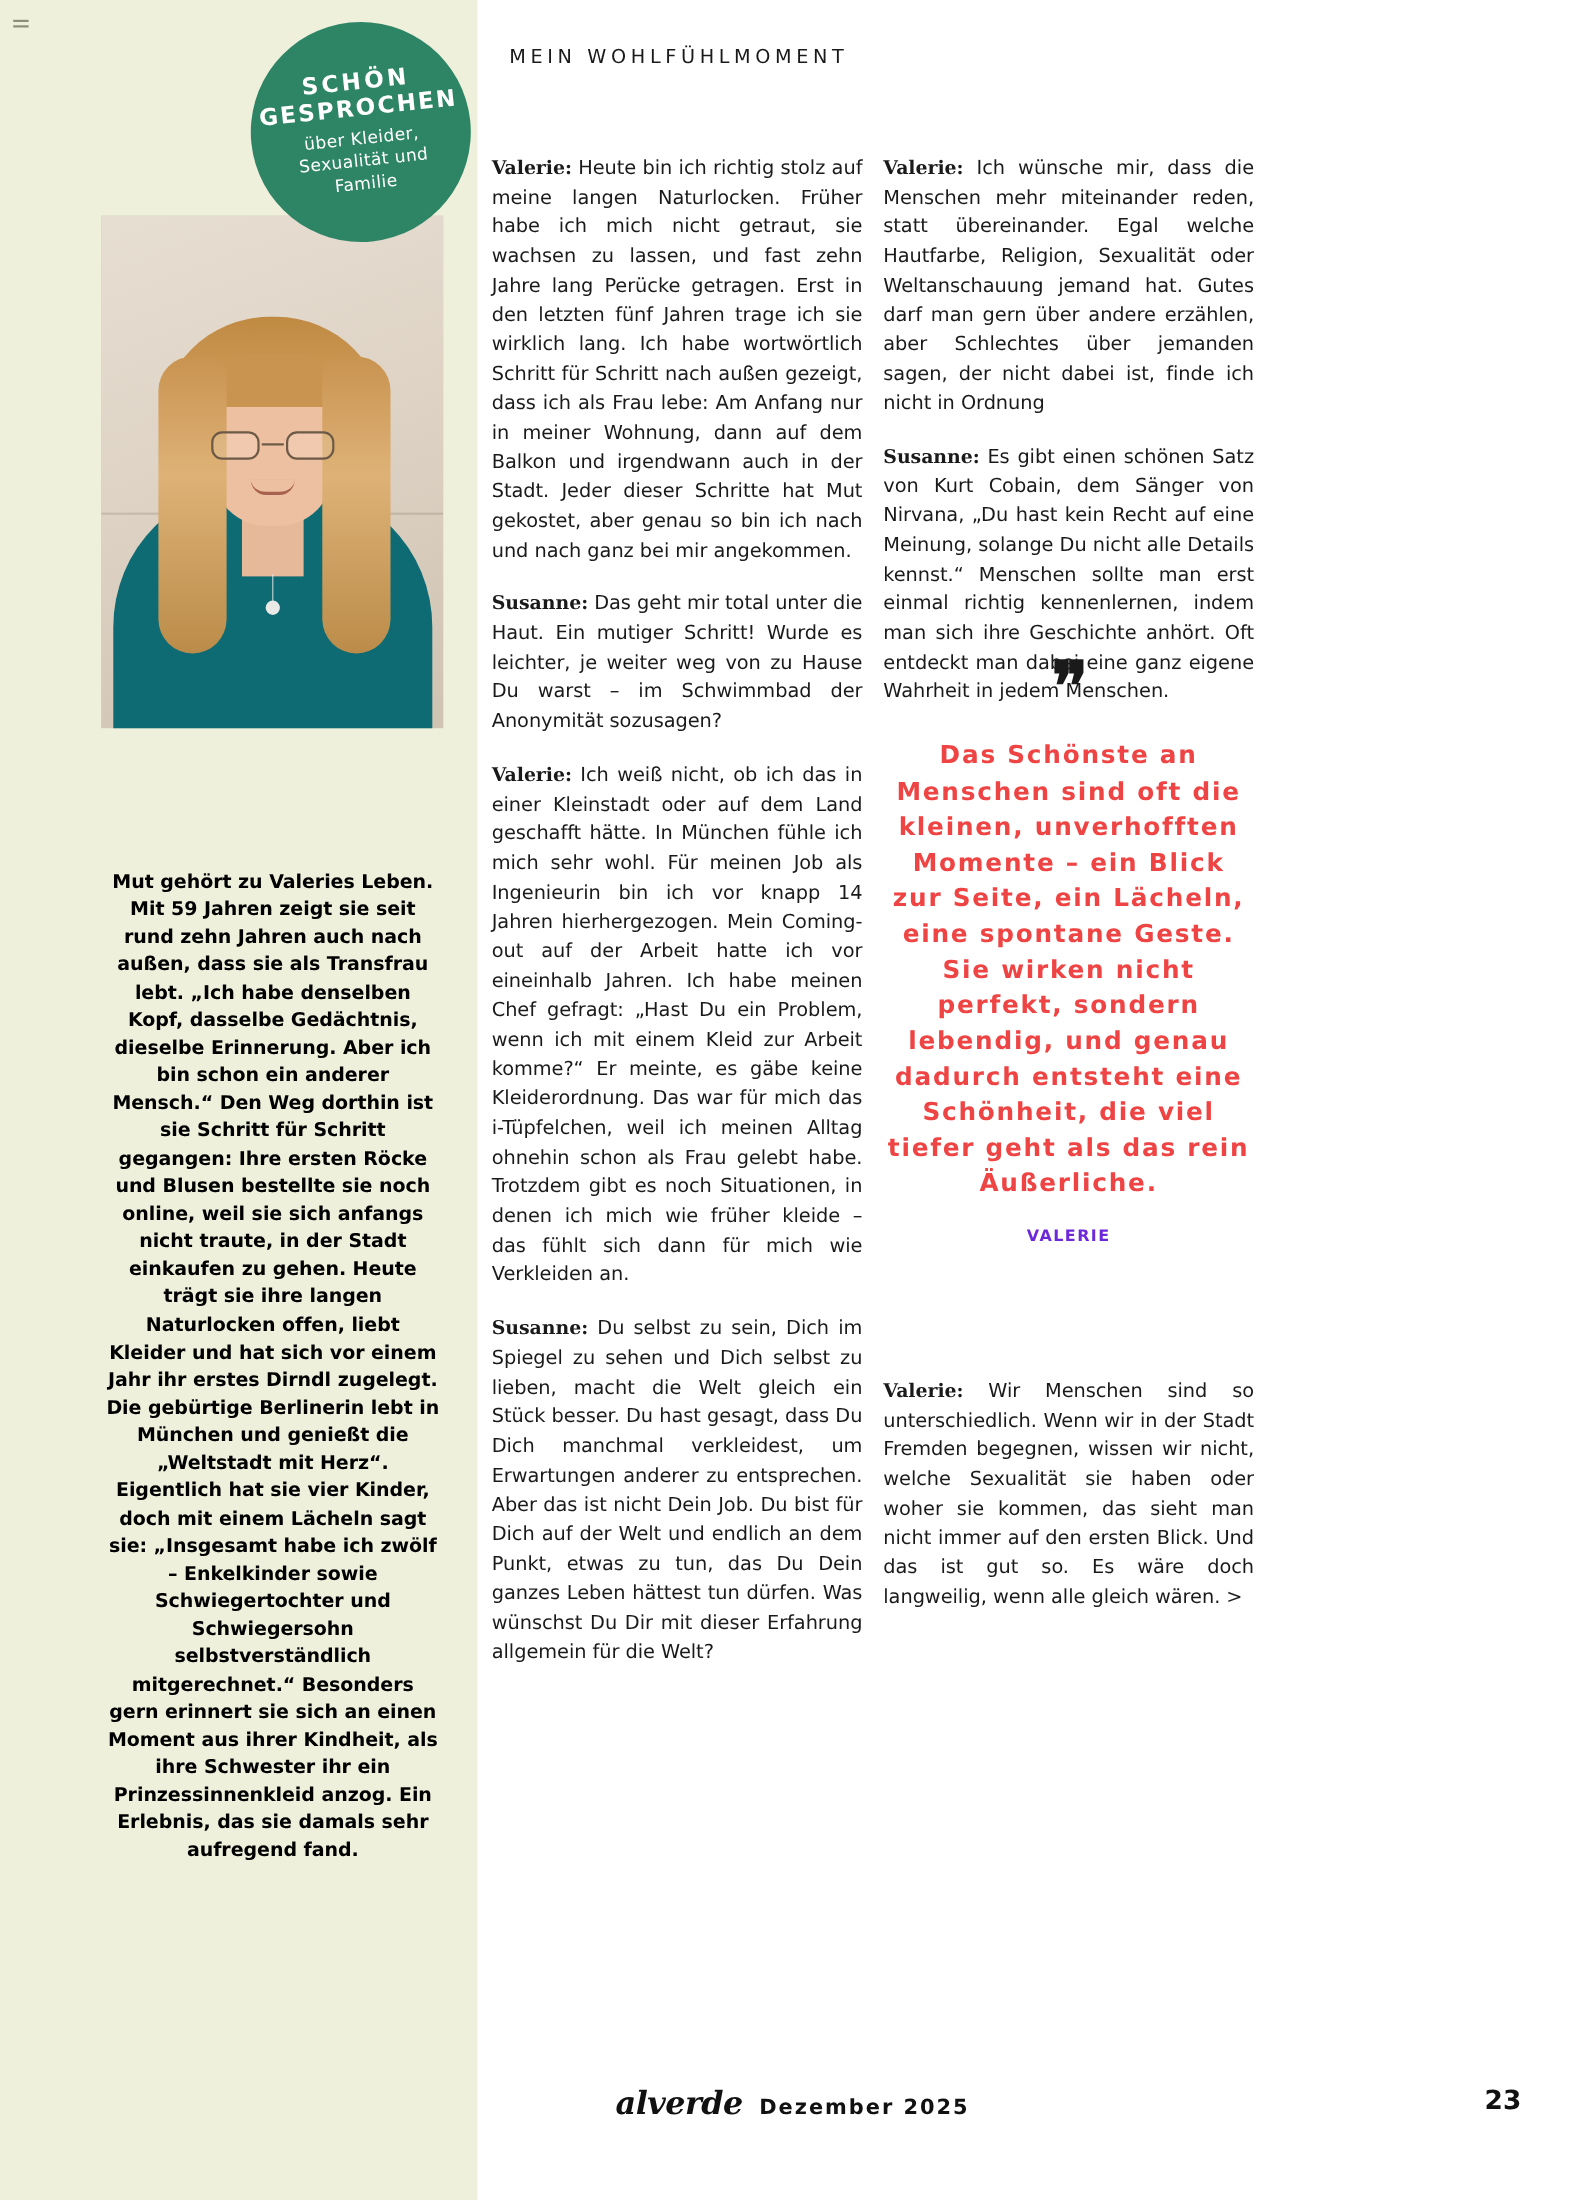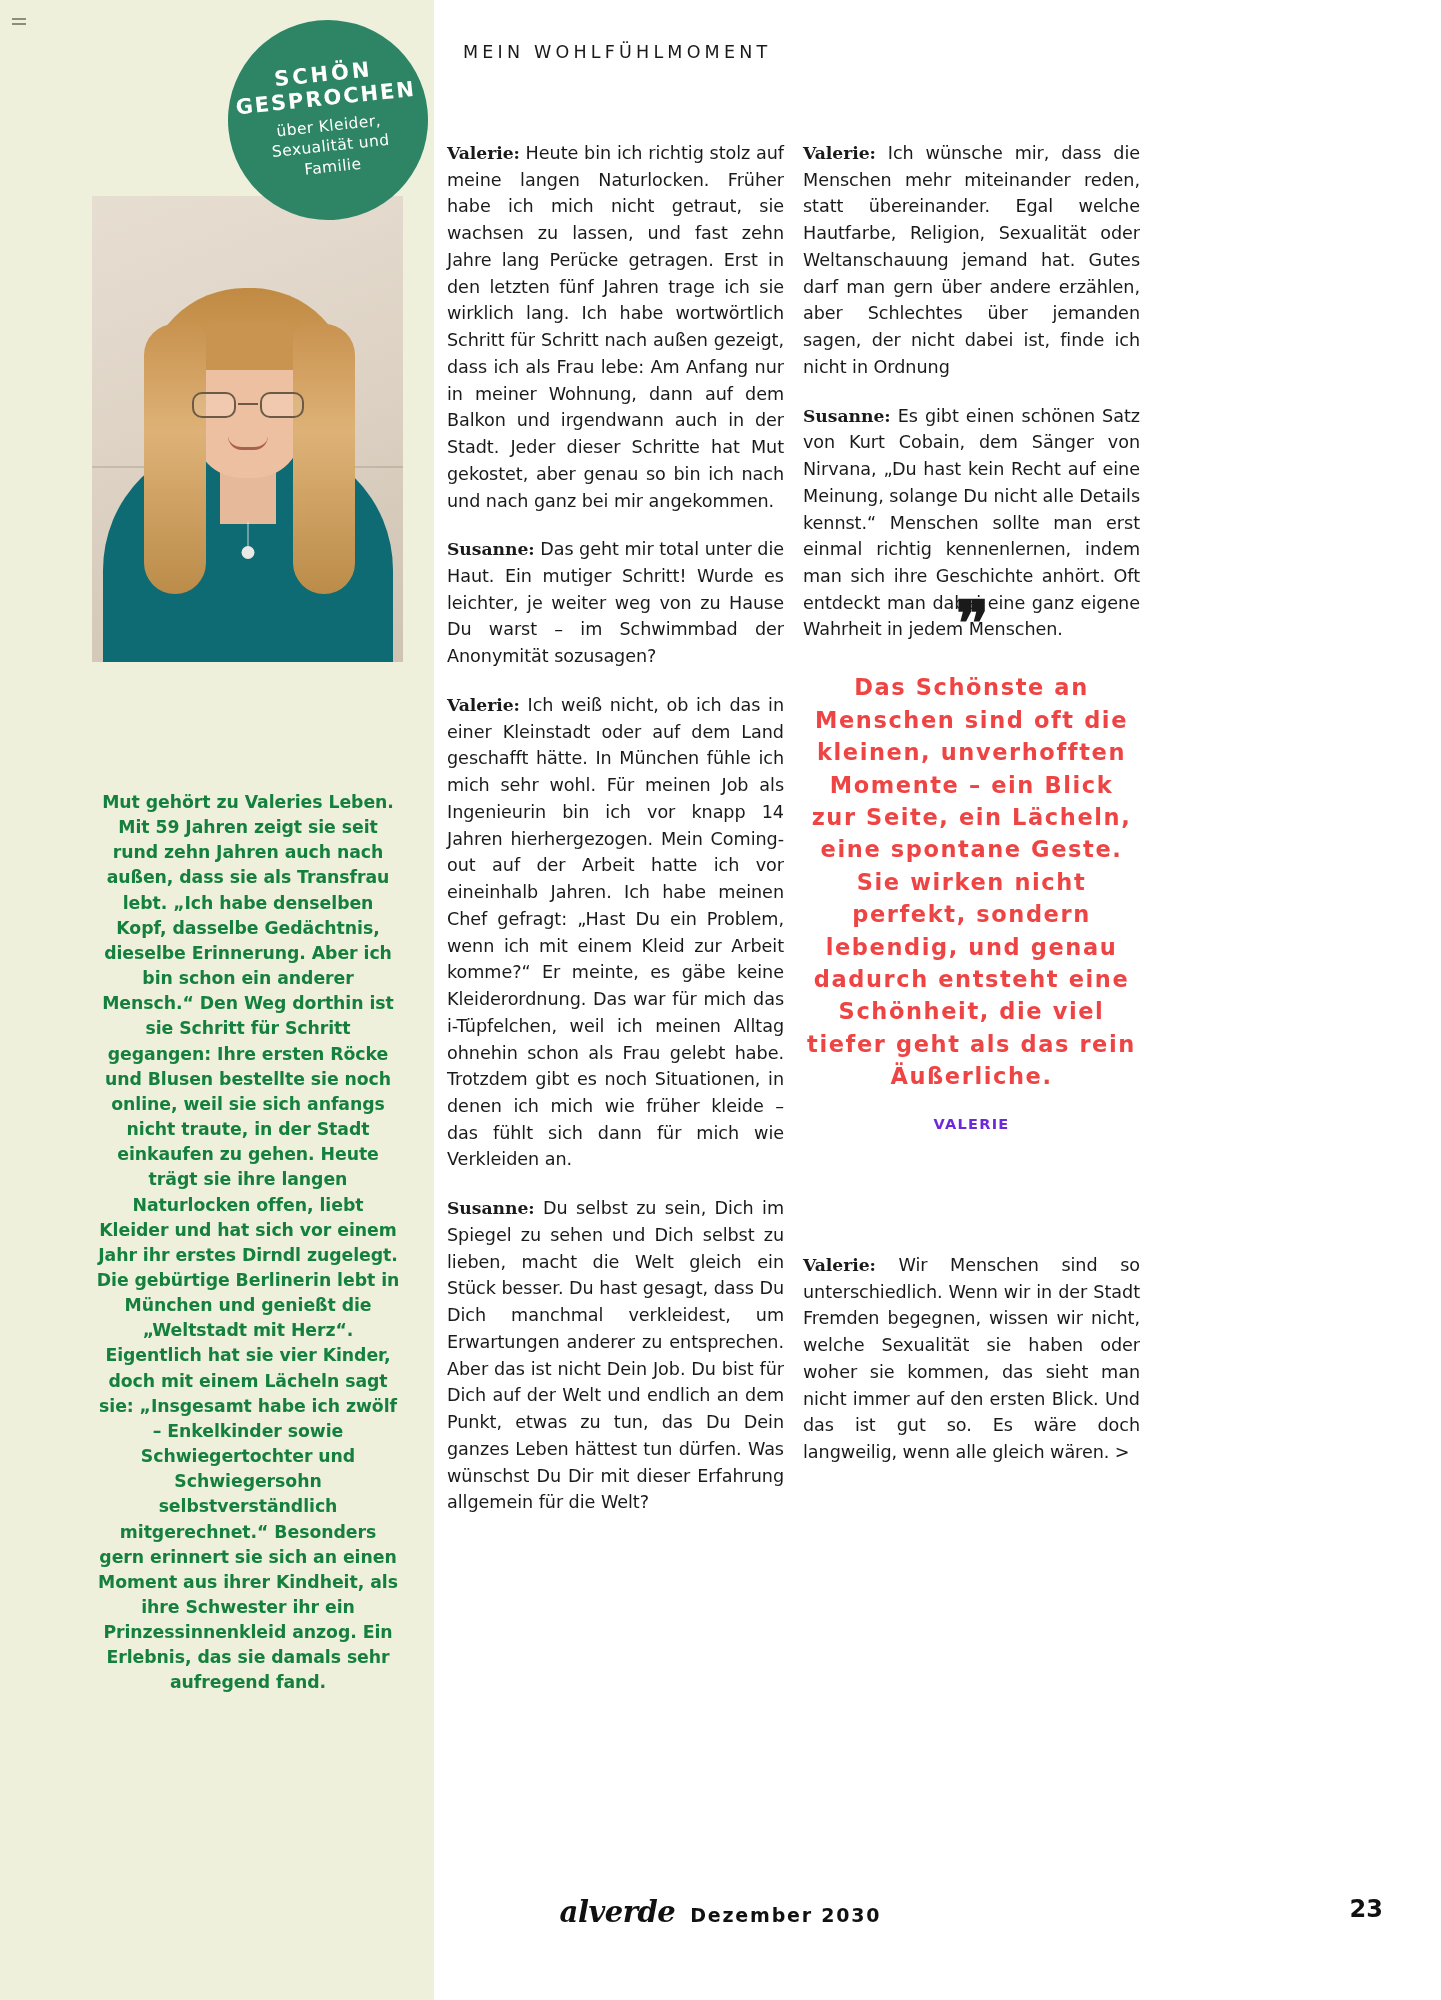--- a/index.html
+++ b/index.html
@@ -226,21 +226,21 @@
 
   
   .intro {
     position: absolute;
     left: 96px; top: 790px;
     width: 304px;
     text-align: center;
     font-weight: 700;
     font-size: 17.3px;
     line-height: 1.455;
-    color: #15803d;
+    color: #000000;
     letter-spacing: -.05px;
   }
 
   
   .col {
     position: absolute;
     width: 337px;
     top: 140px;
     font-size: 17.6px;
     line-height: 1.52;
@@ -392,18 +392,18 @@
     <div class="pq-attr">VALERIE</div>
   </div>
 
   <div class="col right-lower" id="col-right-low">
       <p><span class="spk">Valerie:</span><span> Wir Menschen sind so unterschiedlich. Wenn wir in der Stadt Fremden begegnen, wissen wir nicht, welche Sexualität sie haben oder woher sie kommen, das sieht man nicht immer auf den ersten Blick. Und das ist gut so. Es wäre doch langweilig, wenn alle gleich wären. &gt;</span></p>
     </div>
 
   <div class="footer">
     <div class="footer-center">
       <span class="f-brand">alverde</span>
-      <span class="f-issue">Dezember 2030</span>
+      <span class="f-issue">Dezember 2025</span>
     </div>
     <div class="f-page">23</div>
   </div>
 
 </div>
 
 </body></html>

